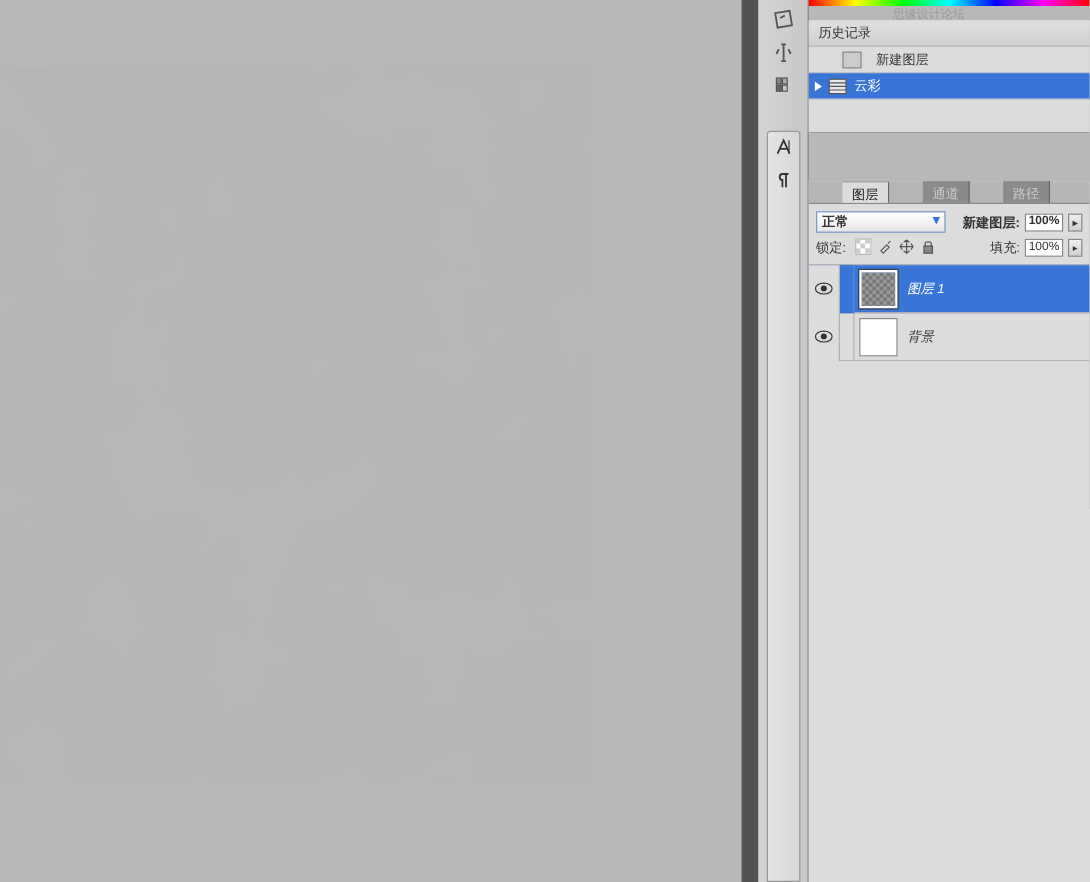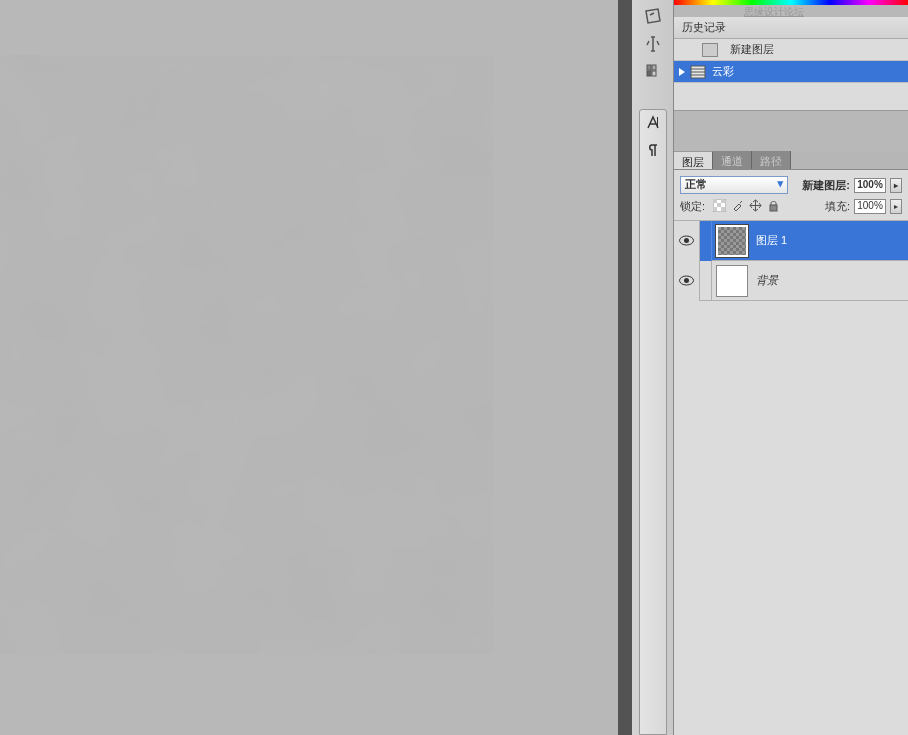--- a/index.html
+++ b/index.html
@@ -14,35 +14,35 @@
     .tool-strip-inner { position: absolute; left: 7px; top: 109px; width: 28px; height: 626px; background: linear-gradient(to right, #e4e4e4, #d8d8d8); border: 1px solid #999; border-radius: 3px 3px 0 0; }
     
     .tool-icon { width: 22px; height: 22px; display: flex; align-items: center; justify-content: center; font-size: 13px; color: #333; margin: 6px auto; }
     .tool-icon svg { width: 18px; height: 18px; }
     
     .panels-area { position: absolute; left: 56px; top: 0; width: 234px; height: 735px; }
     
     .color-bar { position: absolute; left: 0; top: 0; width: 234px; height: 5px; background: linear-gradient(to right, red, yellow, lime, cyan, blue, magenta, red); }
     
     .watermark { position: absolute; left: 70px; top: 5px; font-size: 10px; color: #999; }
-    .watermark span { margin-right: 10px; text-decoration: underline; }
+    .watermark span { margin-right: 10px; }
     
     .history-panel { position: absolute; left: 0; top: 17px; width: 276px; background: #dcdcdc; }
     .panel-title { font-size: 11px; color: #333; padding: 3px 8px; background: linear-gradient(#e0e0e0, #d0d0d0); border-bottom: 1px solid #aaa; }
     
     .history-item { display: flex; align-items: center; height: 22px; padding: 0 4px; border-bottom: 1px solid #c0c0c0; font-size: 11px; color: #333; background: #dcdcdc; }
     .history-item.selected { background: #3875d7; color: #fff; }
     .history-icon { width: 32px; height: 18px; display: flex; align-items: center; justify-content: center; margin-right: 4px; }
     .history-thumb { width: 28px; height: 16px; background: #fff; border: 1px solid #888; }
     .history-icon-small { width: 16px; height: 14px; background: #ccc; border: 1px solid #888; }
     .history-brush { width: 16px; height: 16px; }
     
     .layers-panel { position: absolute; left: 0; top: 151px; width: 234px; height: 584px; background: #dcdcdc; }
     .tabs { display: flex; height: 19px; background: #b6b6b6; border-bottom: 1px solid #888; }
-    .tab { padding: 3px 8px; font-size: 11px; color: #ccc; background: #8a8a8a; border-right: 1px solid #666; }
+    .tab { padding: 3px 8px; font-size: 11px; color: #ccc; background: #8a8a8a; border-right: 1px solid #666; margin-left: 28px; }
     .tab.active { background: #dcdcdc; color: #222; border-top: 1px solid #999; }
     
     .layer-controls { padding: 4px 6px; font-size: 11px; color: #333; border-bottom: 1px solid #b0b0b0; background: #dcdcdc; }
     .control-row { display: flex; align-items: center; height: 22px; gap: 4px; font-weight: bold; }
     .blend-select { width: 108px; height: 18px; border: 1px solid #7a9ac9; background: linear-gradient(#fff, #e6e6e6); font-size: 11px; padding: 0 4px; }
     .opacity-label { margin-left: auto; font-size: 11px; }
     .opacity-input { width: 32px; height: 15px; border: 1px solid #888; font-size: 10px; text-align: center; background: #fff; }
     .arrow-btn { width: 12px; height: 15px; border: 1px solid #888; background: linear-gradient(#f0f0f0, #d0d0d0); font-size: 8px; display: flex; align-items: center; justify-content: center; }
     
     .lock-row { display: flex; align-items: center; gap: 4px; height: 20px; }
@@ -52,21 +52,21 @@
     
     .layer-list { background: #dcdcdc; }
     .layer-item { display: flex; align-items: center; height: 40px; border-bottom: 1px solid #b0b0b0; font-size: 11px; color: #333; }
     .layer-item.selected { background: #3875d7; color: #fff; }
     .layer-vis { width: 26px; height: 40px; display: flex; align-items: center; justify-content: center; border-right: 1px solid #b0b0b0; background: #dcdcdc; }
     .layer-vis svg { width: 15px; height: 11px; }
     .layer-link-col { width: 12px; border-right: 1px solid #b0b0b0; height: 40px; }
     .layer-thumb { width: 32px; height: 32px; border: 1px solid #888; margin: 0 8px 0 4px; background: #fff; }
     .layer-thumb.selected-thumb { border: 2px solid #fff; outline: 1px solid #444; }
     .layer-thumb.clouds { background: repeating-conic-gradient(#777 0 25%, #999 0 50%) 0 0/6px 6px; }
-    .layer-name { flex: 1; }
+    .layer-name { flex: 1; font-style: italic; }
     .layer-name.italic { font-style: italic; }
     
     .layers-empty { background: #dcdcdc; height: 440px; }
   </style>
 </head>
 <body>
 
 <div class="canvas-area">
   <svg class="canvas" viewBox="0 0 493 599">
     <defs>

